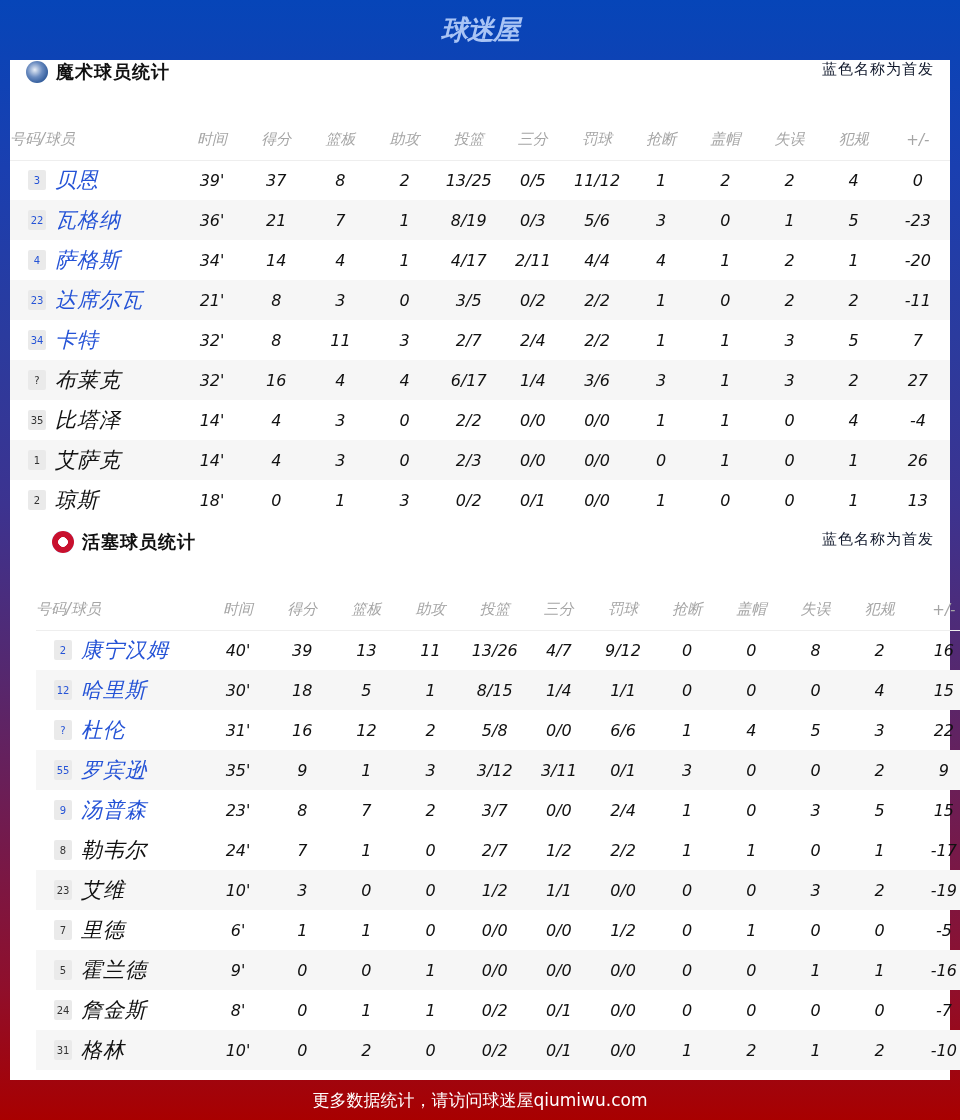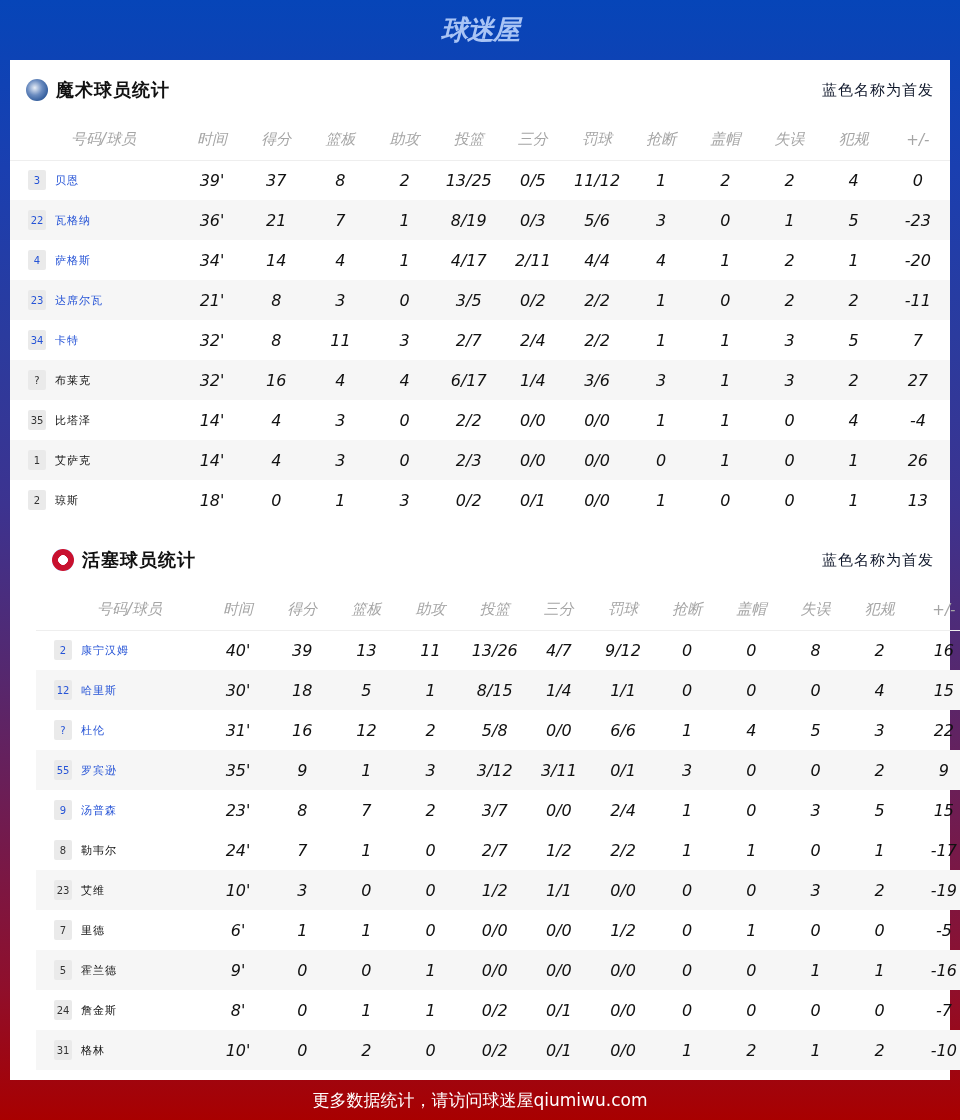--- a/index.html
+++ b/index.html
@@ -16,54 +16,54 @@
   .logo {
     font-family: "DejaVu Sans", sans-serif;
     font-weight: bold; font-size: 27px; color: #a9c4f5;
     letter-spacing: -1px; font-style: italic;
   }
   .card {
     position: absolute; left: 10px; top: 60px; width: 940px; height: 1020px;
     background: #ffffff;
   }
   .team-header {
-    height: 60px; display: flex; align-items: center; justify-content: space-between;
+    height: 60px; display: flex; align-items: flex-start; justify-content: space-between;
     padding: 0 16px 0 16px;
   }
   .team-title-wrap { display: flex; align-items: center; }
   .team-logo {
     width: 22px; height: 22px; border-radius: 50%; margin-right: 8px; flex: none;
   }
   .logo-magic { background: radial-gradient(circle at 40% 40%, #e8eef7 0%, #6b8cc0 40%, #2f5a9a 75%, #a6b5c9 100%); }
   .logo-pistons {
     background: radial-gradient(circle, #ffffff 0%, #ffffff 30%, #c8102e 32%, #c8102e 70%, #1d42ba 72%, #1d42ba 100%);
   }
   .team-title { font-size: 18px; font-weight: bold; color: #111; letter-spacing: 1px; }
   .starter-note { font-size: 15px; color: #0f172a; letter-spacing: 1px; }
   table { width: 940px; border-collapse: collapse; table-layout: fixed; }
   th {
     height: 40px; font-weight: normal; font-size: 15px; color: #a5a5a5;
     text-align: center; font-style: italic; border-bottom: 1px solid #eeeeee;
   }
-  th.player-col { text-align: center; padding-left: 17px; }
+  th.player-col { text-align: left; }
   td {
     height: 40px; font-size: 16px; color: #111; text-align: center;
     font-style: italic; font-family: "DejaVu Sans", sans-serif;
   }
   tr.alt td { background: #f6f6f6; }
   td.player-cell { text-align: left; padding-left: 18px; font-style: normal; }
   .player-inner { display: flex; align-items: center; }
   .jersey {
     width: 18px; height: 20px; background: #eaeaea; border-radius: 2px;
     font-size: 10px; font-style: normal; color: #333;
     display: inline-flex; align-items: center; justify-content: center;
     margin-right: 9px; flex: none;
   }
   .jersey.starter { color: #2553d6; }
-  .pname { font-size: 11px; color: #111; letter-spacing: 1px; }
+  .pname { font-size: 21px; color: #111; letter-spacing: 1px; font-style: italic; }
   .pname.starter { color: #2553d6; }
   col.c-player { width: 170px; }
   .footer {
     position: absolute; left: 0; top: 1080px; width: 960px; height: 40px;
     display: flex; align-items: center; justify-content: center;
     color: #ffffff; font-size: 17px; font-weight: normal;
   }
   .section { position: relative; }
   .section + .section { margin-top: 10px; margin-left: 26px; }
 </style>

